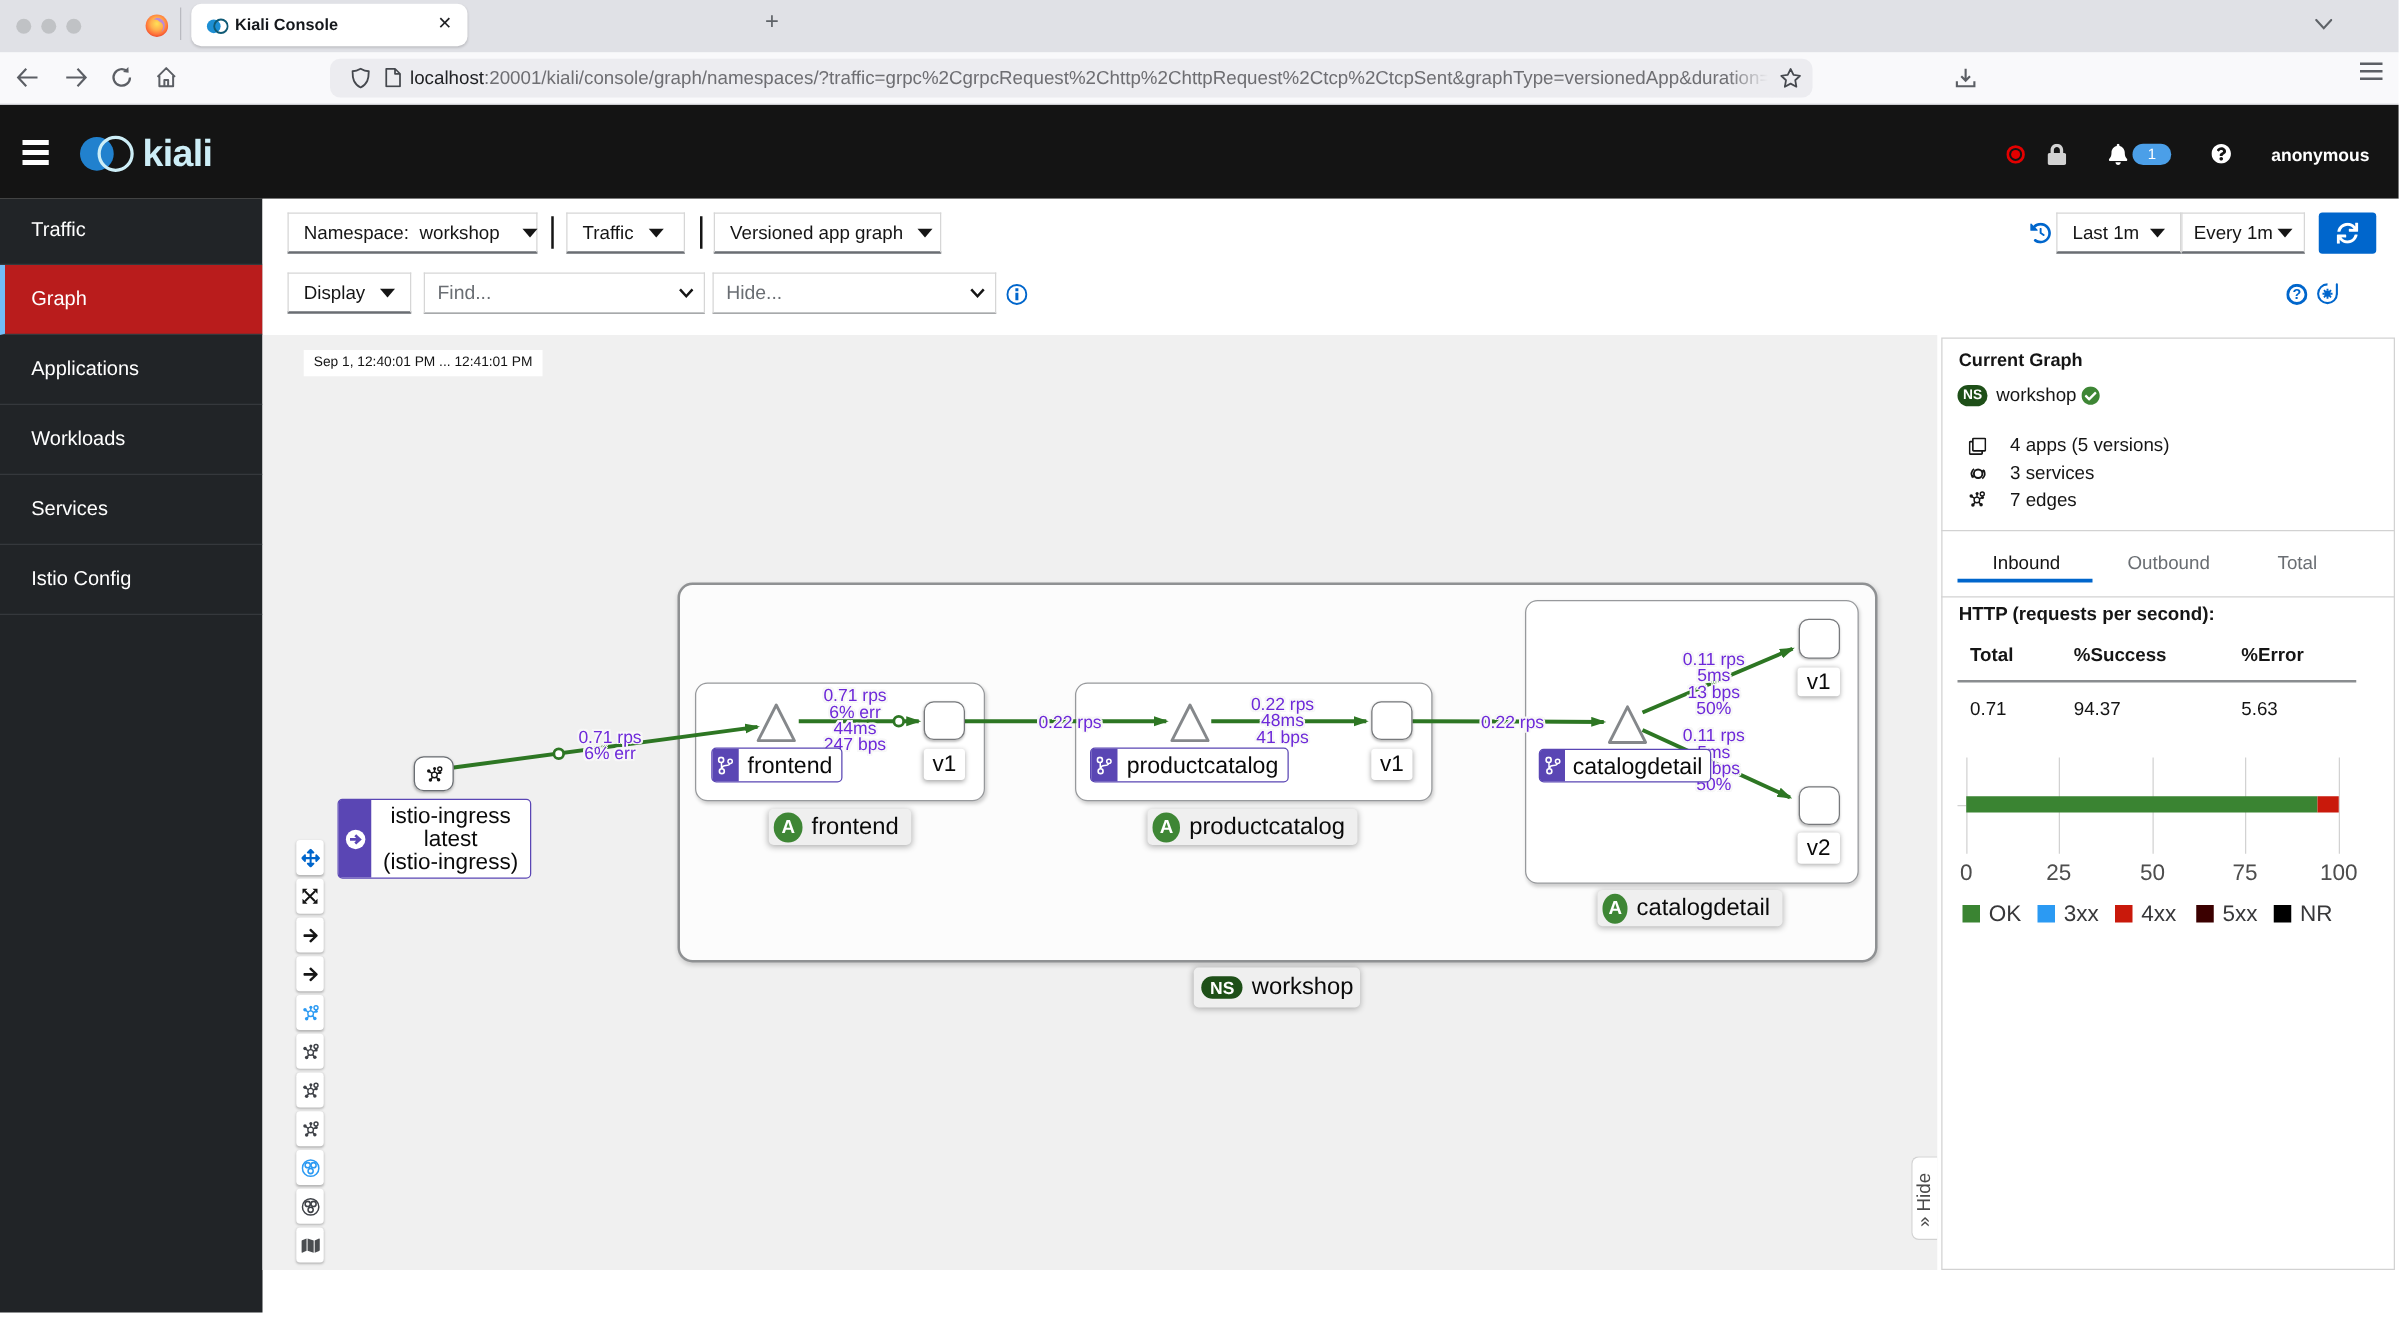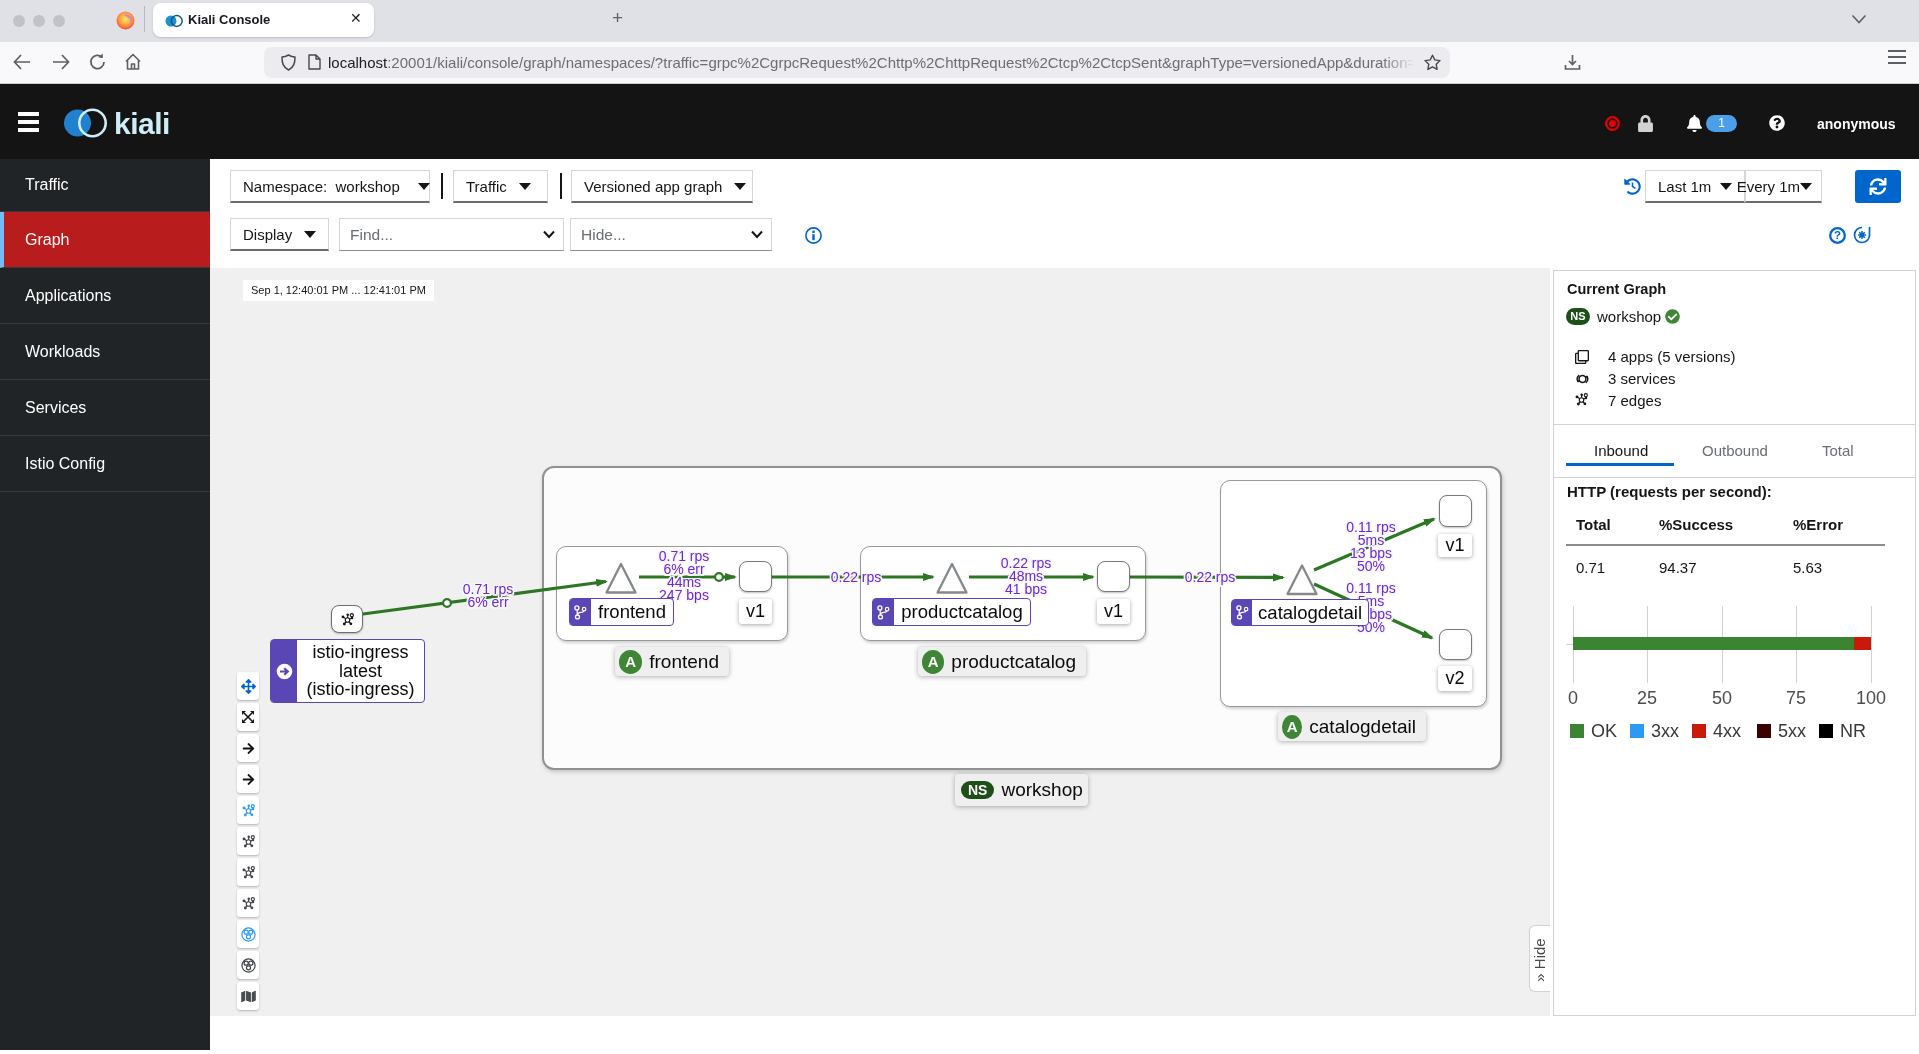--- a/index.html
+++ b/index.html
@@ -173,35 +173,35 @@
   <div id="toolbar" class="abs">
     <div class="pfsel" style="left:20px;top:11px;width:200px;">Namespace:&nbsp;&nbsp;workshop<span class="caret" style="margin-left:18px;"></span></div>
     <div class="vdiv" style="left:231px;"></div>
     <div class="pfsel" style="left:243px;top:11px;width:95px;">Traffic<span class="caret"></span></div>
     <div class="vdiv" style="left:350px;"></div>
     <div class="pfsel" style="left:361px;top:11px;width:182px;white-space:nowrap;">Versioned app graph<span class="caret"></span></div>
     <div class="pfsel" style="left:20px;top:59px;width:99px;">Display<span class="caret"></span></div>
     <div class="pfinput" style="left:129px;top:59px;width:225px;">Find...<svg style="position:absolute;right:8px;top:11px;" width="12" height="9" viewBox="0 0 12 9">
           <path d="M1 1.5 L6 7 L11 1.5" stroke="#151515" stroke-width="2" fill="none"></path>
         </svg></div>
-    <div class="pfinput" style="left:360px;top:59px;width:202px;">Hide...<svg style="position:absolute;right:8px;top:11px;" width="12" height="9" viewBox="0 0 12 9">
+    <div class="pfinput" style="left:360px;top:59px;width:227px;">Hide...<svg style="position:absolute;right:8px;top:11px;" width="12" height="9" viewBox="0 0 12 9">
           <path d="M1 1.5 L6 7 L11 1.5" stroke="#151515" stroke-width="2" fill="none"></path>
         </svg></div>
     <svg class="abs" style="left:595px;top:68px;" width="17" height="17" viewBox="0 0 17 17">
       <circle cx="8.5" cy="8.5" r="7.6" fill="#fff" stroke="#0066cc" stroke-width="1.6"></circle>
       <rect x="7.3" y="3.6" width="2.4" height="2.4" fill="#0066cc"></rect>
       <rect x="7.3" y="7.2" width="2.4" height="6" fill="#0066cc"></rect>
     </svg>
 
     <svg class="abs" style="left:1414px;top:19px;" width="17" height="17" viewBox="0 0 512 512">
       <path fill="#0066cc" d="M504 255.531c.253 136.64-111.18 248.372-247.82 248.468-59.015.042-113.223-20.53-155.822-54.911-11.077-8.94-11.905-25.541-1.839-35.607l11.267-11.267c8.609-8.609 22.353-9.551 31.891-1.984C173.062 425.135 212.781 440 256 440c101.705 0 184-82.311 184-184 0-101.705-82.311-184-184-184-48.814 0-93.149 18.969-126.068 49.932l50.754 50.754c10.08 10.08 2.941 27.314-11.313 27.314H24c-8.837 0-16-7.163-16-16V38.627c0-14.254 17.234-21.393 27.314-11.314l49.372 49.372C129.209 31.711 189.552 8 255.531 8 392.239 8.094 503.747 119.6 504 255.531z"></path>
       <path fill="#0066cc" d="M267 132 h-22 c-6.6 0-12 5.4-12 12 v114 c0 4 2 7.8 5.3 10 l84 58 c5.5 3.8 13 2.4 16.7-3.1 l12.5-18 c3.8-5.5 2.4-13-3.1-16.7 L279 240 V144 c0-6.6-5.4-12-12-12z"></path>
     </svg>
     <div class="pfsel" style="left:1435px;top:11px;width:100px;">Last 1m<span class="caret" style="margin-left:auto;"></span></div>
-    <div class="pfsel" style="left:1535px;top:11px;width:77px;padding:0 9px;justify-content:flex-end;">Every 1m<span class="caret" style="margin-left:auto;"></span></div>
+    <div class="pfsel" style="left:1535px;top:11px;width:99px;padding:0 9px;">Every 1m<span class="caret" style="margin-left:auto;"></span></div>
     <div class="abs" style="left:1645px;top:11px;width:46px;height:33px;background:#0066cc;border-radius:3px;">
       <svg style="position:absolute;left:14px;top:8px;" width="18" height="17" viewBox="0 0 512 512">
         <path fill="#fff" d="M440.65 12.57l4 82.77A247.16 247.16 0 0 0 255.83 8C134.73 8 33.91 94.92 12.29 209.82A12 12 0 0 0 24.09 224h49.05a12 12 0 0 0 11.67-9.26 175.91 175.91 0 0 1 317-56.94l-101.46-4.86a12 12 0 0 0-12.57 12v47.41a12 12 0 0 0 12 12H500a12 12 0 0 0 12-12V12a12 12 0 0 0-12-12h-47.37a12 12 0 0 0-11.98 12.57zM255.83 432a175.61 175.61 0 0 1-146-77.8l101.8 4.87a12 12 0 0 0 12.57-12v-47.4a12 12 0 0 0-12-12H12a12 12 0 0 0-12 12V500a12 12 0 0 0 12 12h47.35a12 12 0 0 0 12-12.6l-4.15-82.57A247.17 247.17 0 0 0 256.17 504c121.11 0 221.93-86.92 243.55-201.82a12 12 0 0 0-11.8-14.18h-49.05a12 12 0 0 0-11.67 9.26A175.86 175.86 0 0 1 255.83 432z"></path>
       </svg>
     </div>
     <svg class="abs" style="left:1619px;top:68px;" width="17" height="17" viewBox="0 0 17 17">
       <circle cx="8.5" cy="8.5" r="7.3" fill="#fff" stroke="#0066cc" stroke-width="2.3"></circle>
       <text x="8.5" y="12.4" font-size="11.5" font-weight="bold" fill="#0066cc" text-anchor="middle" font-family="Liberation Sans">?</text>
     </svg>
     <svg class="abs" style="left:1642px;top:66px;" width="20" height="20" viewBox="0 0 24 24">

